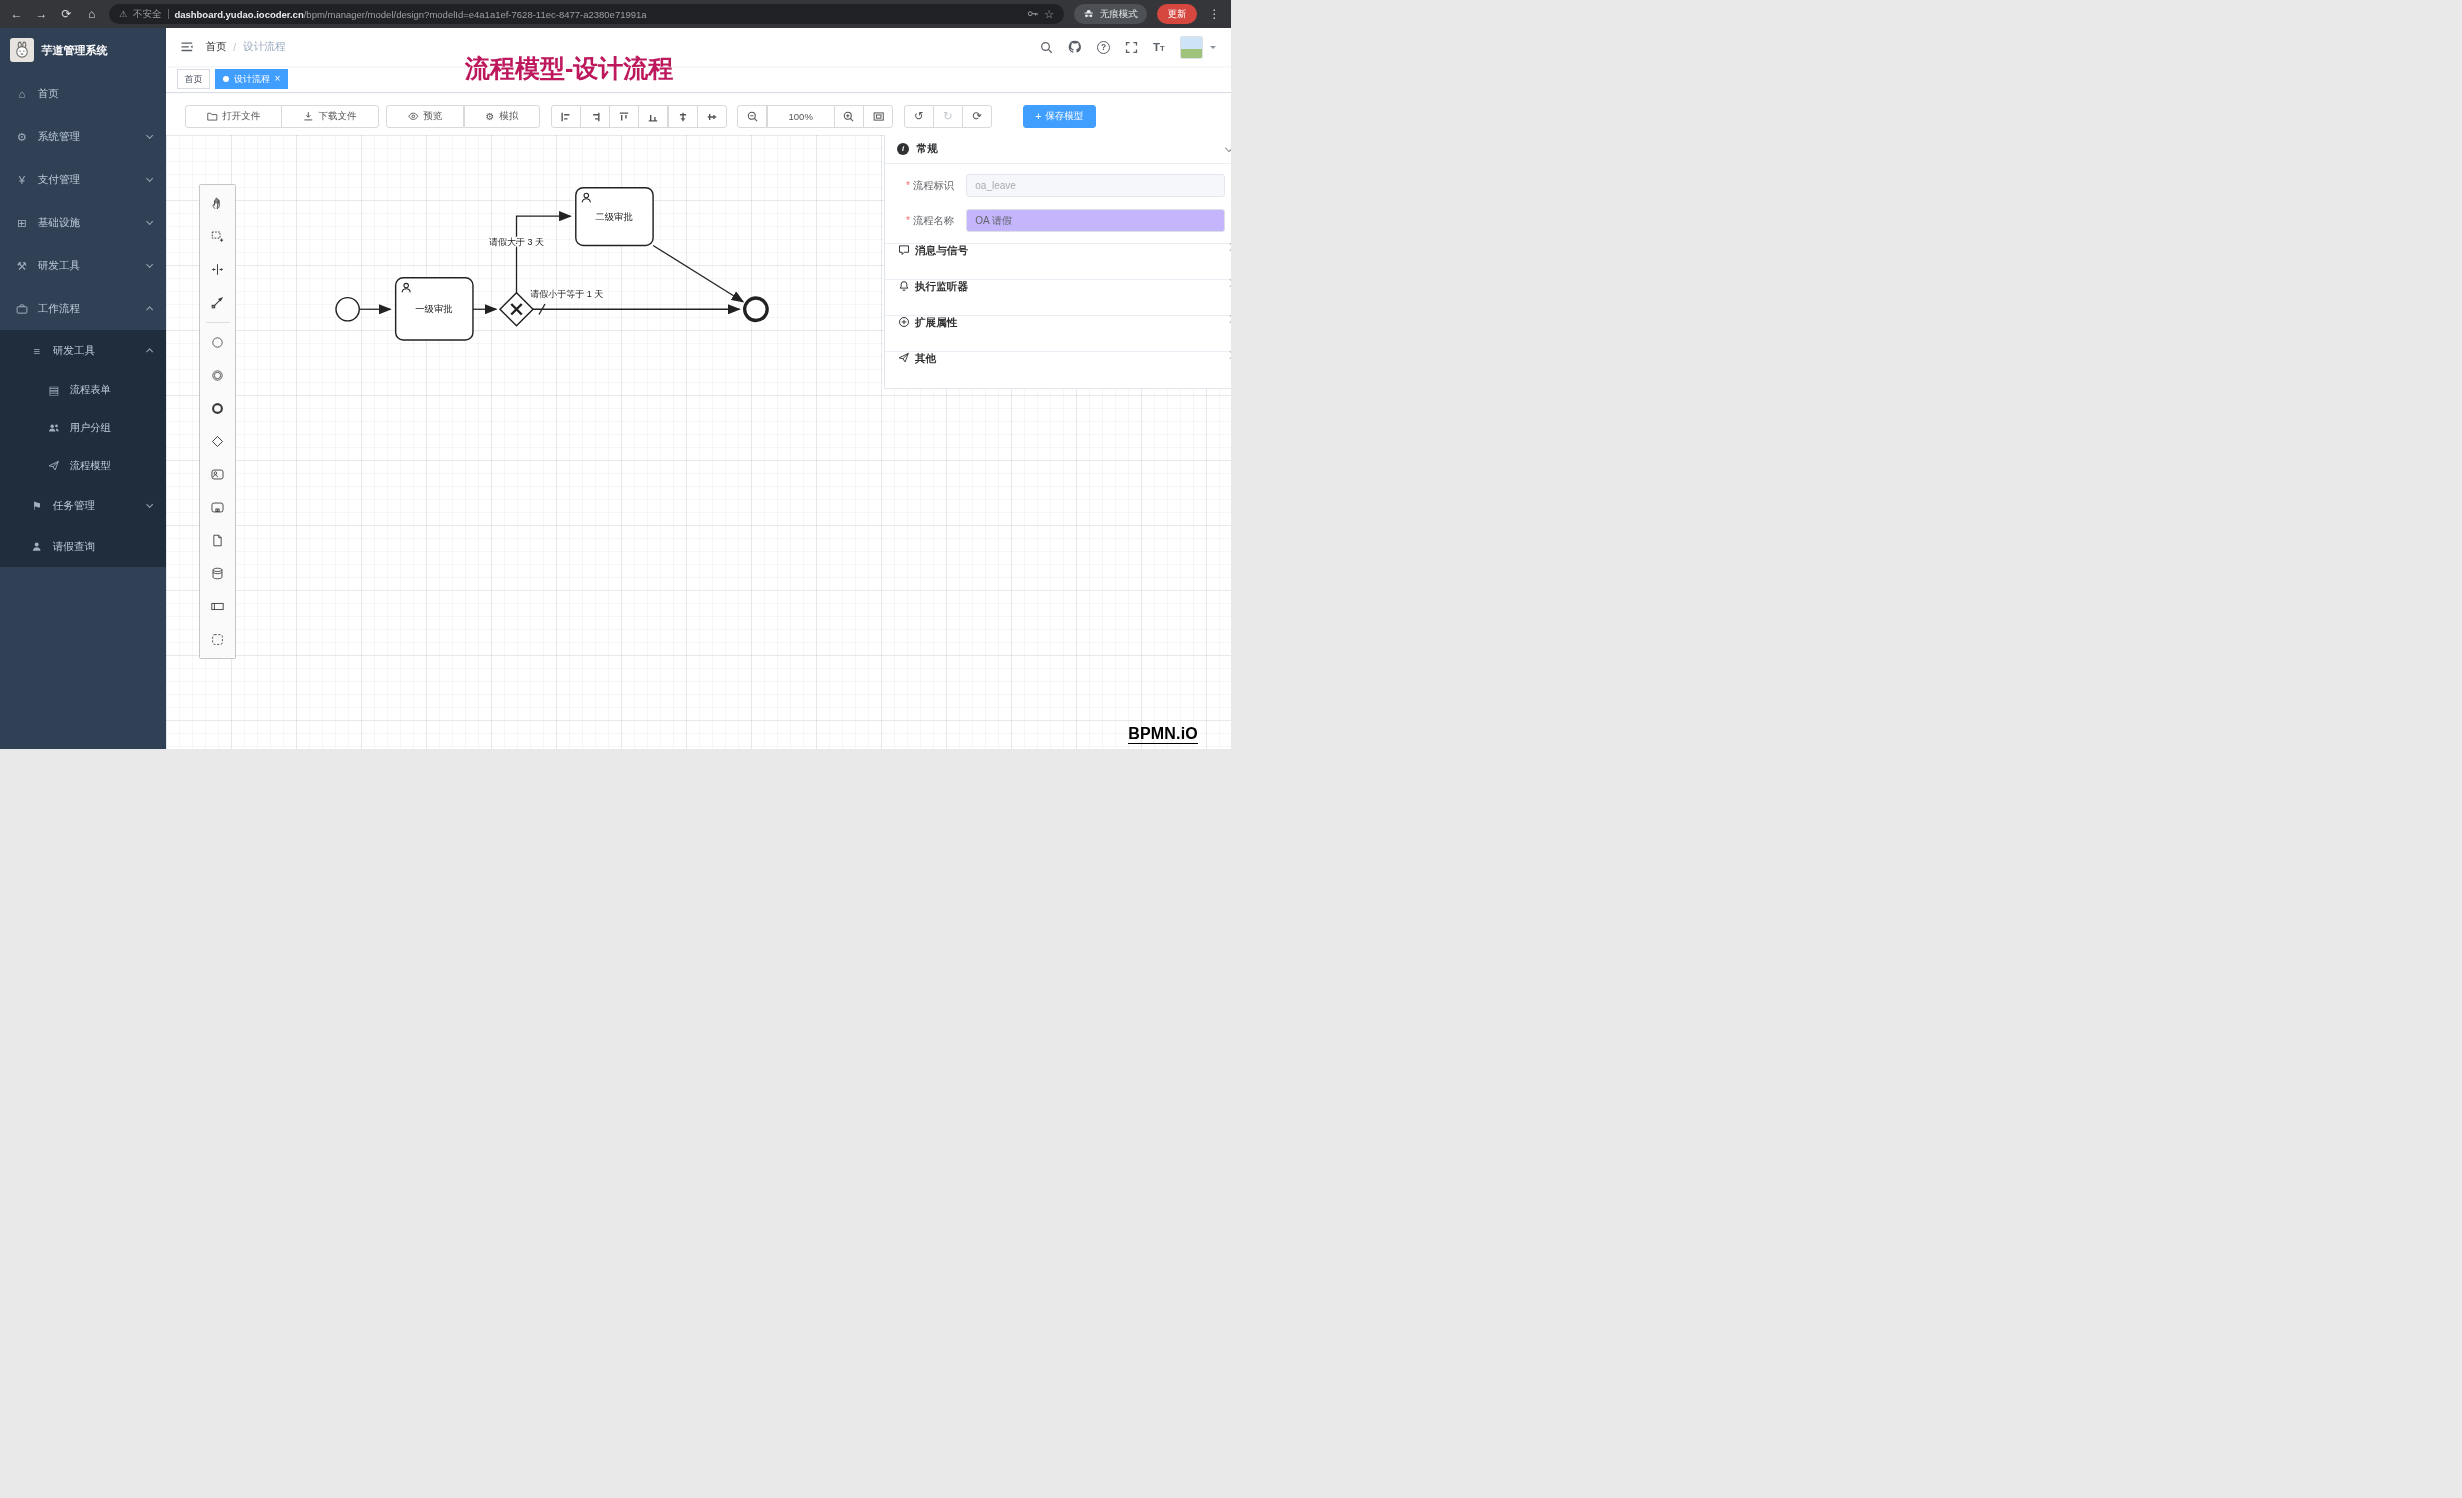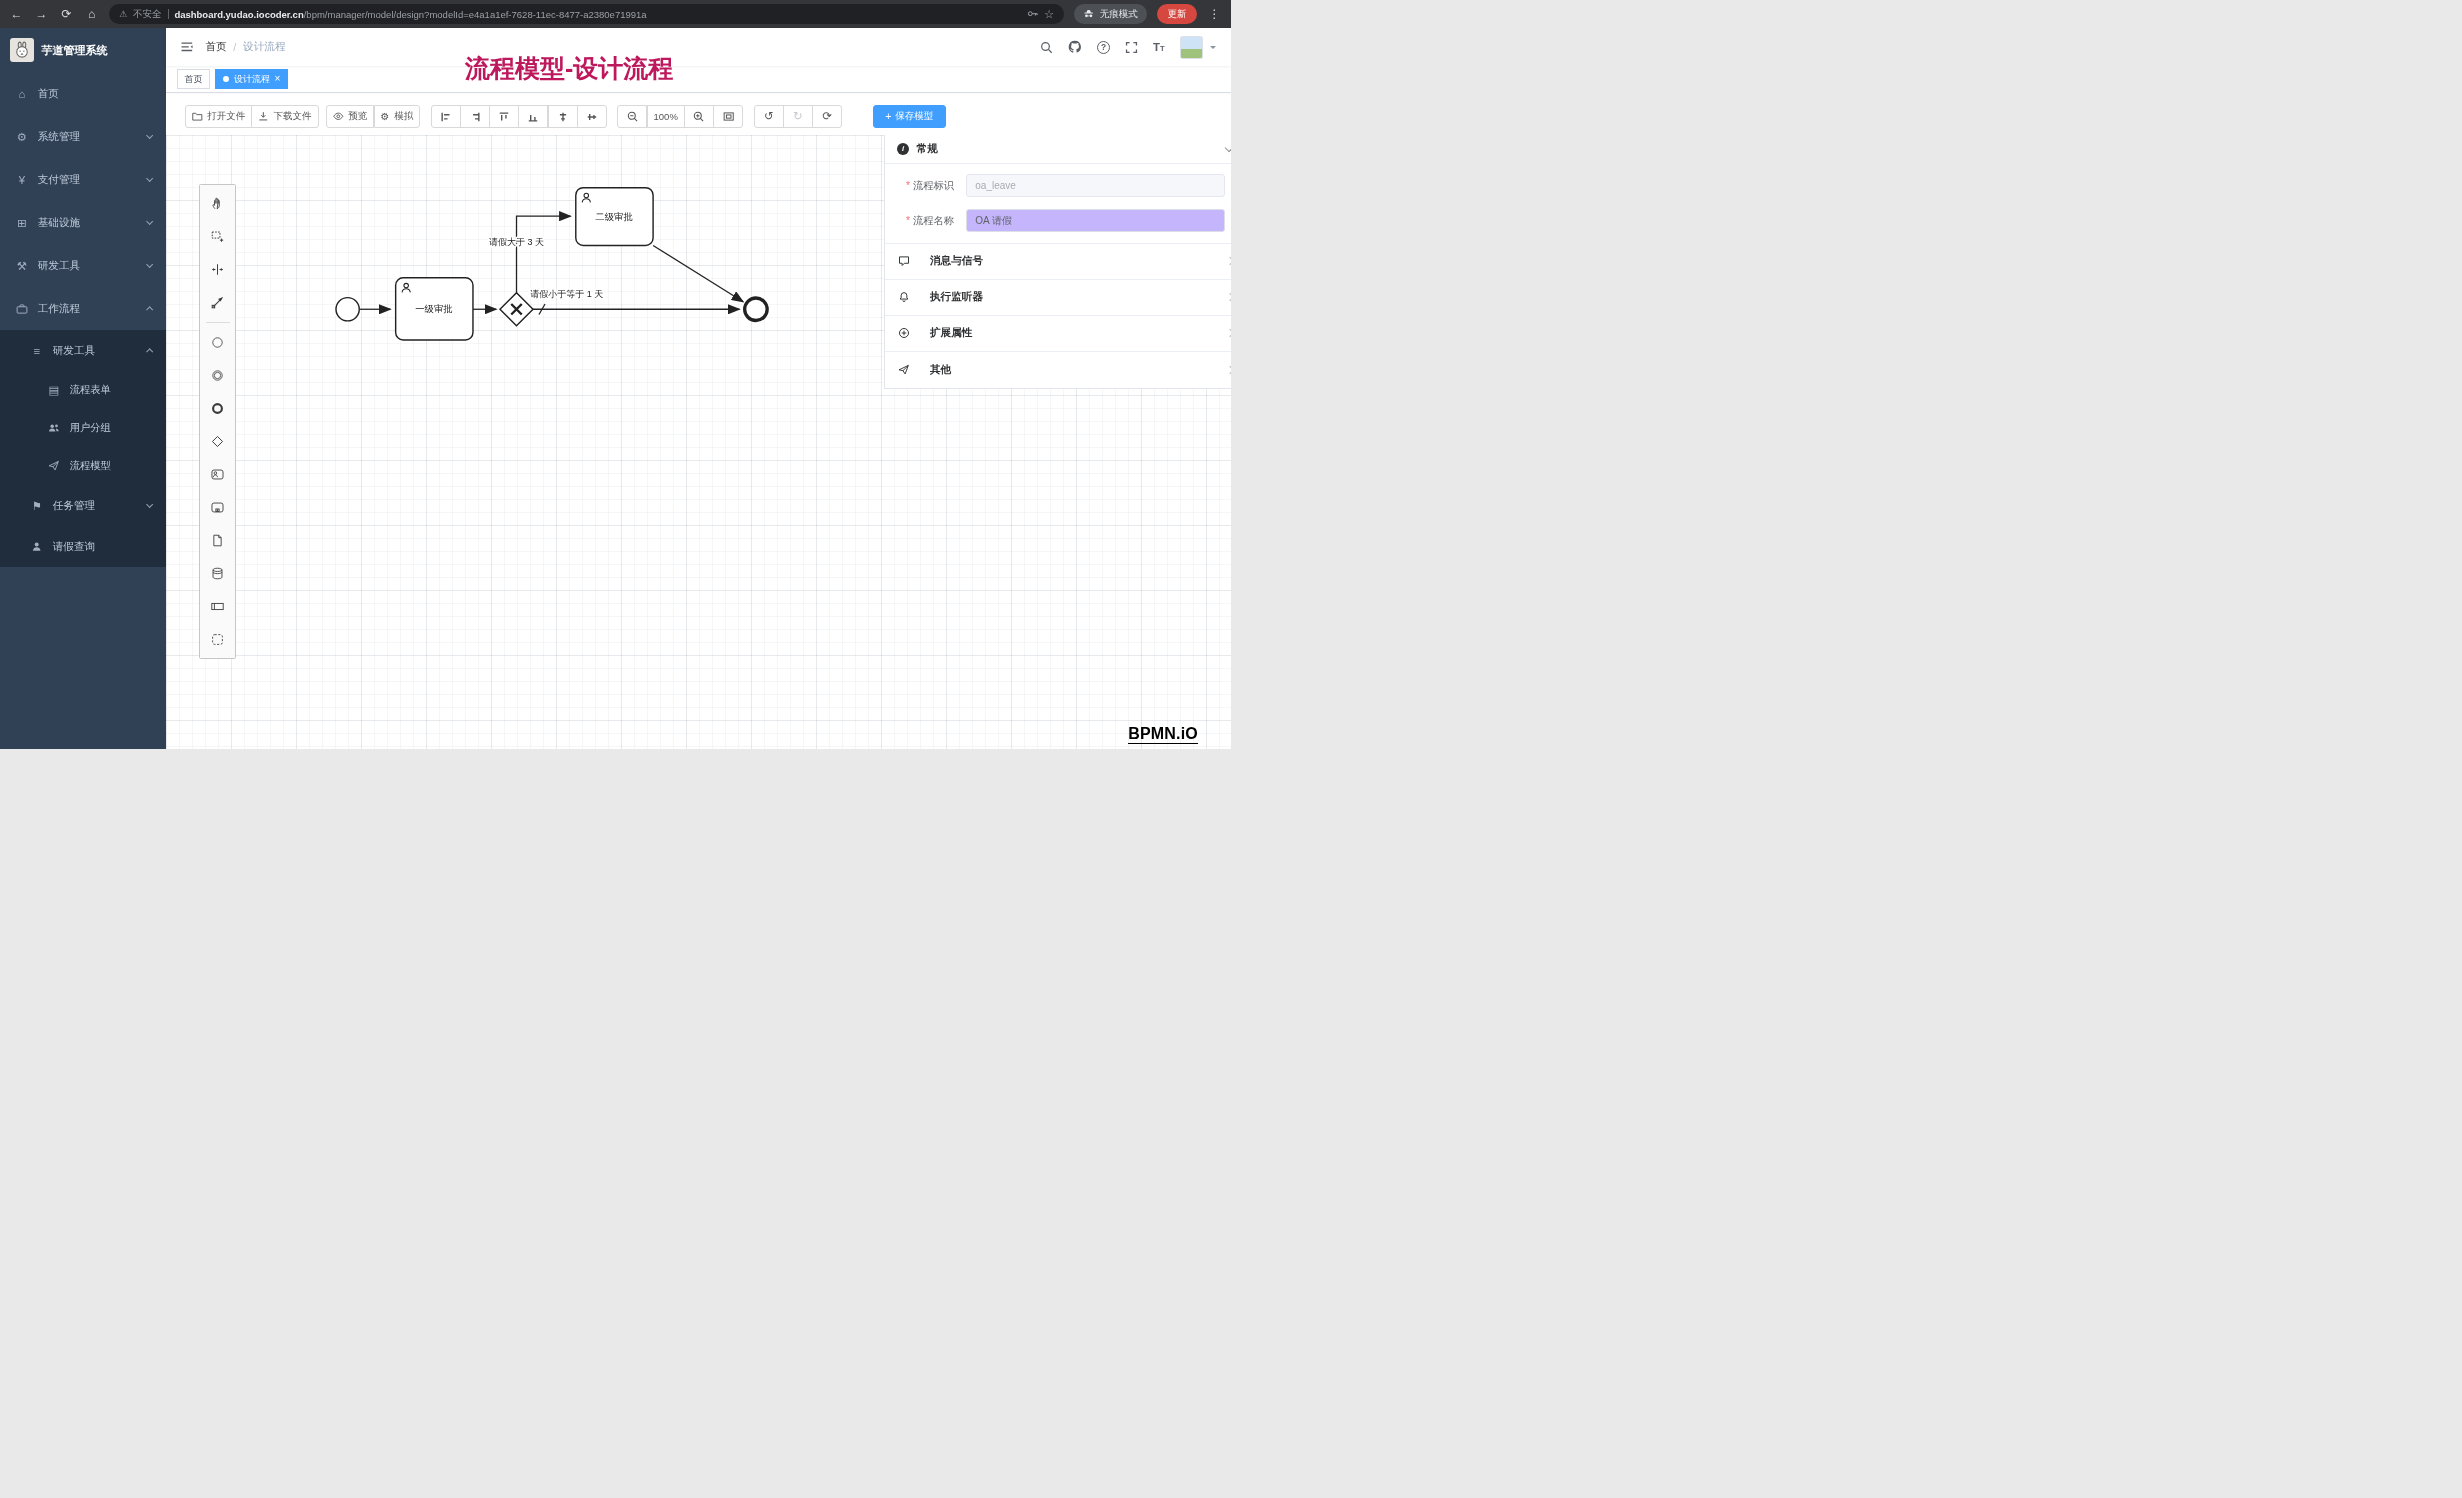--- a/index.html
+++ b/index.html
@@ -51,21 +51,21 @@
   .tag{height:20px;border:0.8px solid #d8dce5;background:#fff;color:#495060;font-size:9px;display:inline-flex;align-items:center;padding:0 6.8px;gap:4.6px;cursor:pointer}
   .tag.active{background:#409eff;border-color:#409eff;color:#fff}
   .tag .dot{width:6px;height:6px;border-radius:50%;background:#fff;flex:none}
   .tag .x{font-size:10px;line-height:1;cursor:pointer}
 
   
   .work{flex:1;display:flex;flex-direction:column;min-height:0}
   .toolbar{margin:12px 0 6.8px 19px;display:flex;align-items:center;flex:none}
   .bgroup{display:inline-flex;margin-right:7.6px}
   .bgroup.gap{margin-right:10.6px}
-  .tbtn{height:23px;background:#fff;border:0.8px solid #d9d9d9;display:inline-flex;align-items:center;gap:4.6px;padding:0 6px;font-size:9.5px;color:#555;cursor:pointer;margin-left:-0.8px}
+  .tbtn{height:23px;background:#fff;border:0.8px solid #d9d9d9;display:inline-flex;align-items:center;gap:4.6px;padding:0 21px;font-size:9.5px;color:#555;cursor:pointer;margin-left:-0.8px}
   .bgroup .tbtn:first-child{border-radius:3px 0 0 3px;margin-left:0}
   .bgroup .tbtn:last-child{border-radius:0 3px 3px 0}
   .tbtn.icon{width:30px;padding:0;justify-content:center}
   .uicon{font-size:11.4px;line-height:1}
   .tbtn .disabled{color:#c6c9cf}
   .zoomlvl{cursor:default;color:#555}
   .save{height:23px;background:#409eff;color:#fff;border-radius:3px;border:0.8px solid #409eff;display:inline-flex;align-items:center;gap:3.8px;padding:0 11.4px;font-size:9.5px;margin-left:20px;cursor:pointer}
   .save .uicon{font-size:10.6px}
 
   .canvas{flex:1;position:relative;min-height:0;background-color:#fff;
@@ -90,21 +90,21 @@
   .chev-d{width:6px;height:6px;border-right:1.2px solid #909399;border-bottom:1.2px solid #909399;transform:rotate(45deg);margin:-2.3px 1.5px 0 auto}
   .chev-r{width:6px;height:6px;border-top:1.2px solid #b8bbc2;border-right:1.2px solid #b8bbc2;transform:rotate(45deg);margin-left:auto}
   .form{padding:10.6px 0;border-bottom:0.8px solid #ebeef5}
   .frow{display:flex;align-items:center;margin:0 20px 12px 21px}
   .frow:last-child{margin-bottom:0}
   .req{color:#f56c6c;margin-right:3px;font-size:10px}
   .flabel{width:53px;font-size:10.3px;color:#606266;flex:none}
   .input{flex:1;height:23px;border:0.8px solid #dcdfe6;border-radius:3px;padding:0 8.4px;font-size:10px;color:#606266;background:#c4b5fd;font-family:inherit;outline:none;min-width:0}
   .input:disabled{background:#f5f7fa;border-color:#e4e7ed;color:#a8abb2}
   .input::placeholder{color:#a8abb2}
-  .sec-row{height:36px;display:flex;align-items:center;gap:20px;padding:0 12px;border-bottom:0.8px solid #ebeef5;cursor:pointer}
+  .sec-row{height:36px;display:flex;gap:5px;padding:0 12px;border-bottom:0.8px solid #ebeef5;cursor:pointer}
   .sec-row:last-child{border-bottom:none}
 
   .watermark{position:absolute;right:33px;bottom:4.6px;font-weight:bold;font-size:16px;color:#000;border-bottom:1.1px solid #000;letter-spacing:0.2px;cursor:pointer;z-index:2}
 
   .annotation{position:absolute;left:465px;top:52px;font-size:25px;font-weight:bold;color:#be185d;z-index:20;white-space:nowrap;pointer-events:none}
 </style>
 </head>
 <body>
 
 <div class="page">

